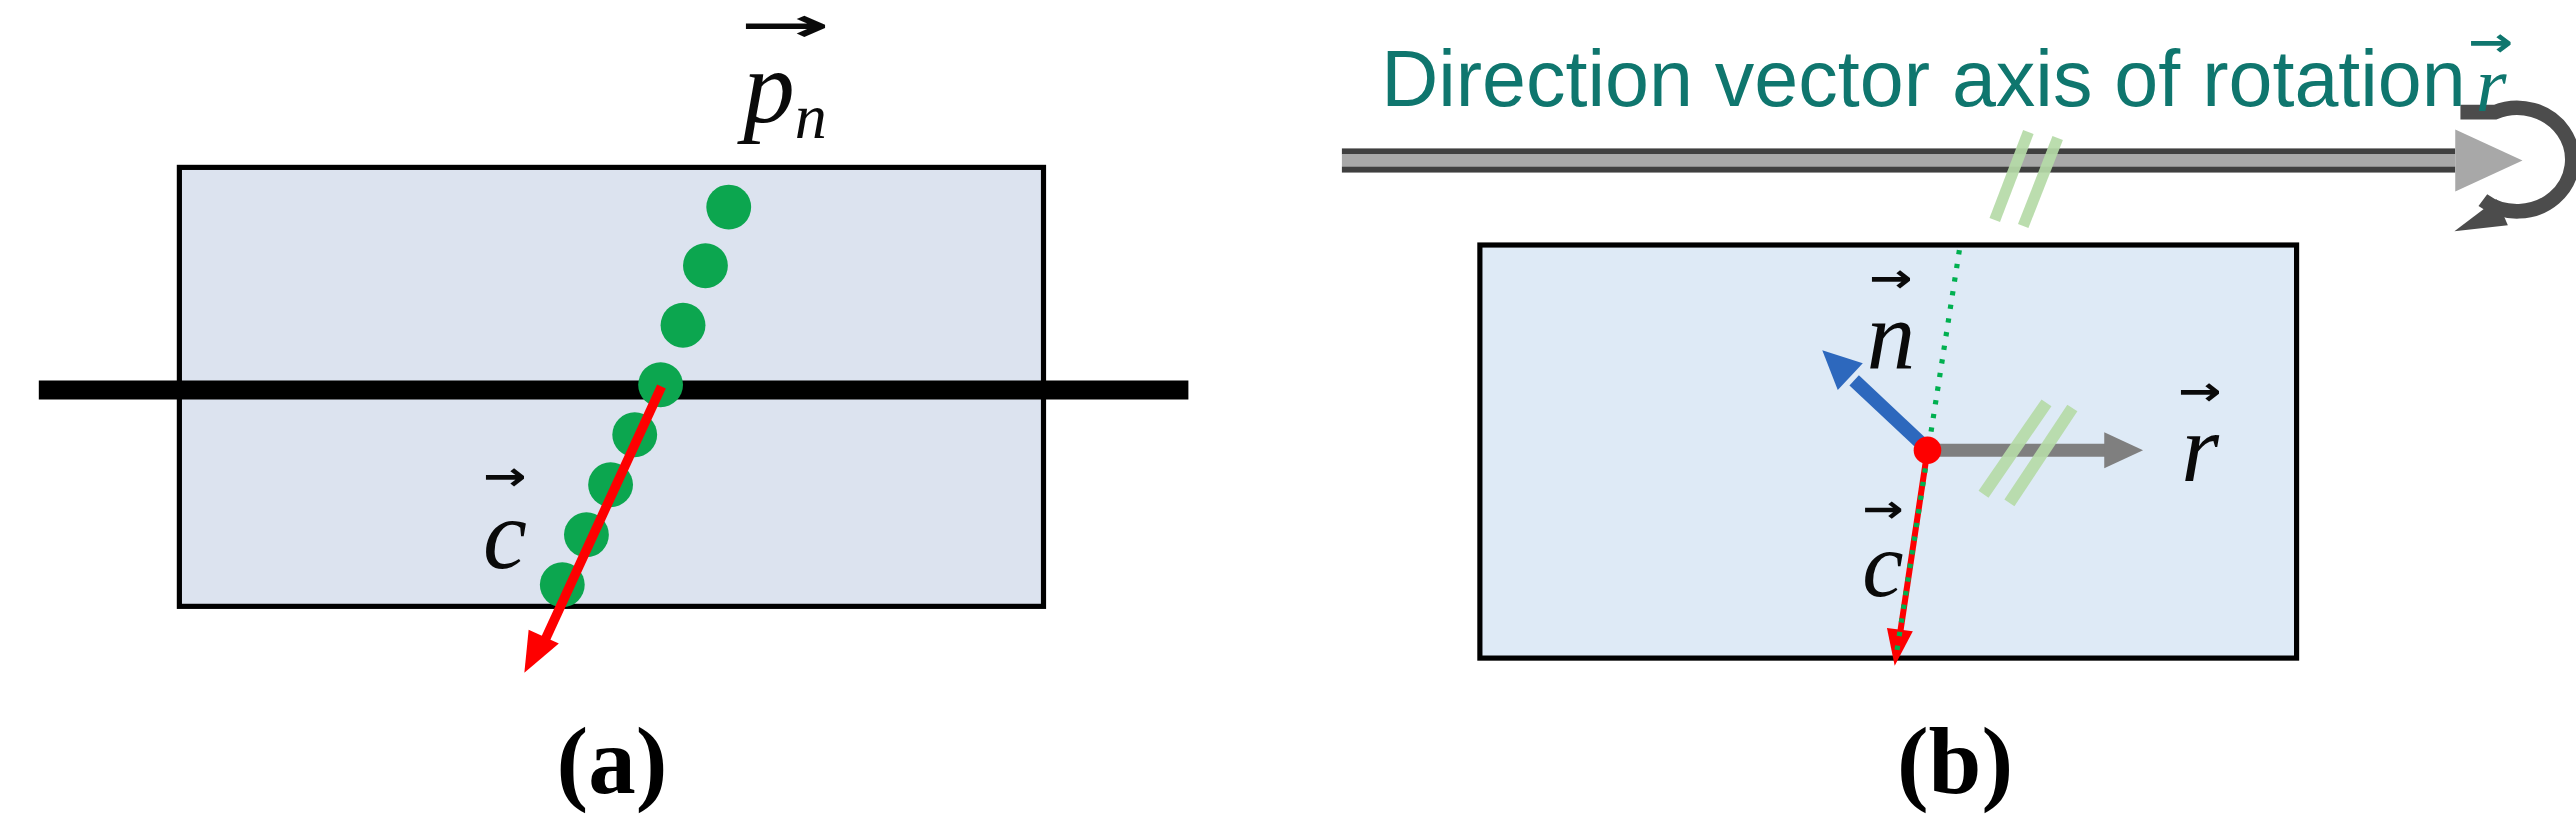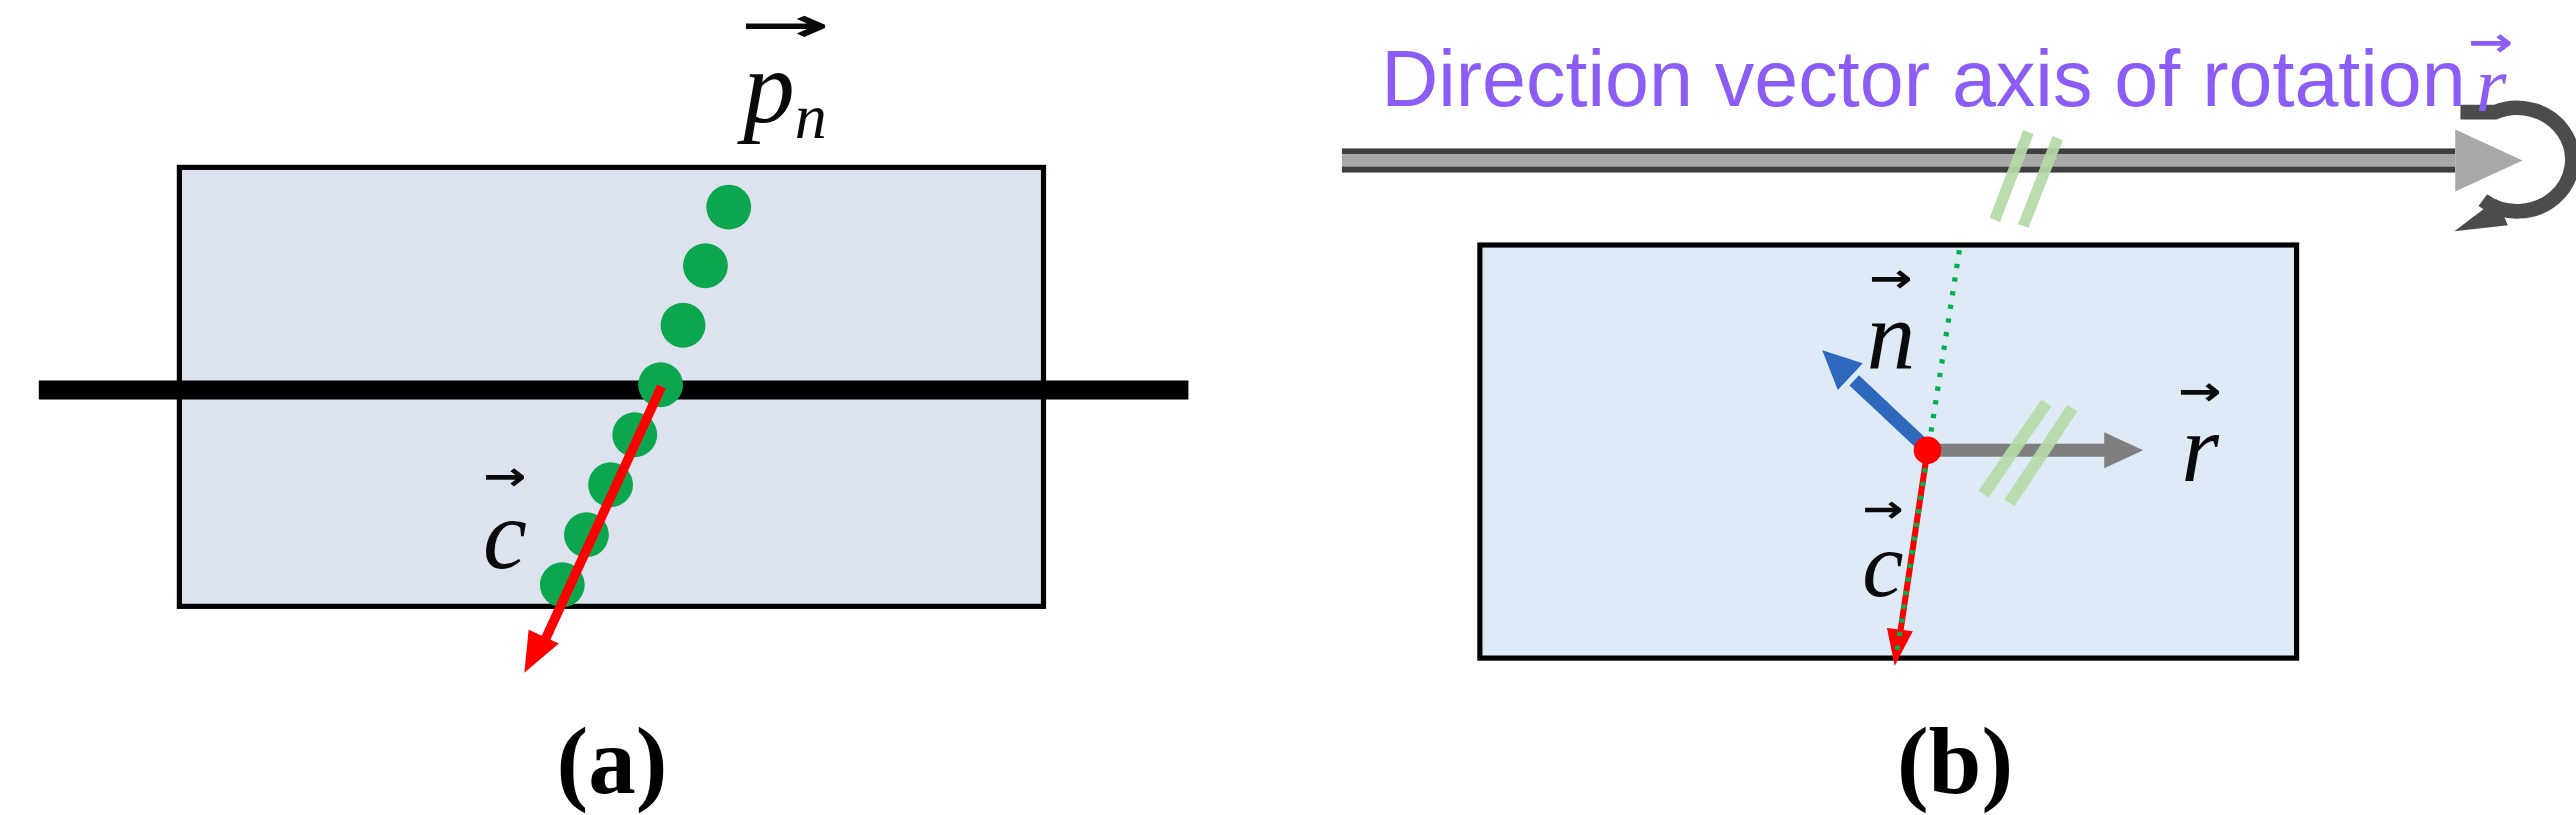--- a/index.html
+++ b/index.html
@@ -10,21 +10,21 @@
 
   .vlabel{position:absolute;text-align:center;line-height:1;color:#0a0a0a;}
   .vlabel .varrow{display:block;font-family:"DejaVu Sans",sans-serif;
       font-weight:700;line-height:.62;margin-bottom:-3.4px;}
   .vlabel .vletter{font-family:"Liberation Serif",serif;font-style:italic;}
   .vlabel .vsub{font-family:"Liberation Serif",serif;font-style:italic;
       vertical-align:-15.5px;}
 
   #title-b{position:absolute;left:1332px;top:31px;width:1225px;
       text-align:center;font-size:79px;line-height:1.05;white-space:nowrap;
-      font-family:"Liberation Sans",sans-serif;color:#8b5cf6;}
+      font-family:"Liberation Sans",sans-serif;color:#0f766e;}
   #title-b .tvec{display:inline-block;text-align:center;line-height:.9;
       vertical-align:-5.2px;margin-left:8.6px;}
   #title-b .tvec .varrow{display:block;font-family:"DejaVu Sans",sans-serif;
       font-weight:700;font-size:40px;line-height:.55;margin-bottom:-5.2px;
       transform:scaleX(1.35);}
   #title-b .tvec .vletter{font-family:"Liberation Serif",serif;
       font-style:italic;font-size:79px;}
 
   .caption{position:absolute;width:190px;text-align:center;
       font-family:"Liberation Serif",serif;font-weight:700;font-size:95px;

